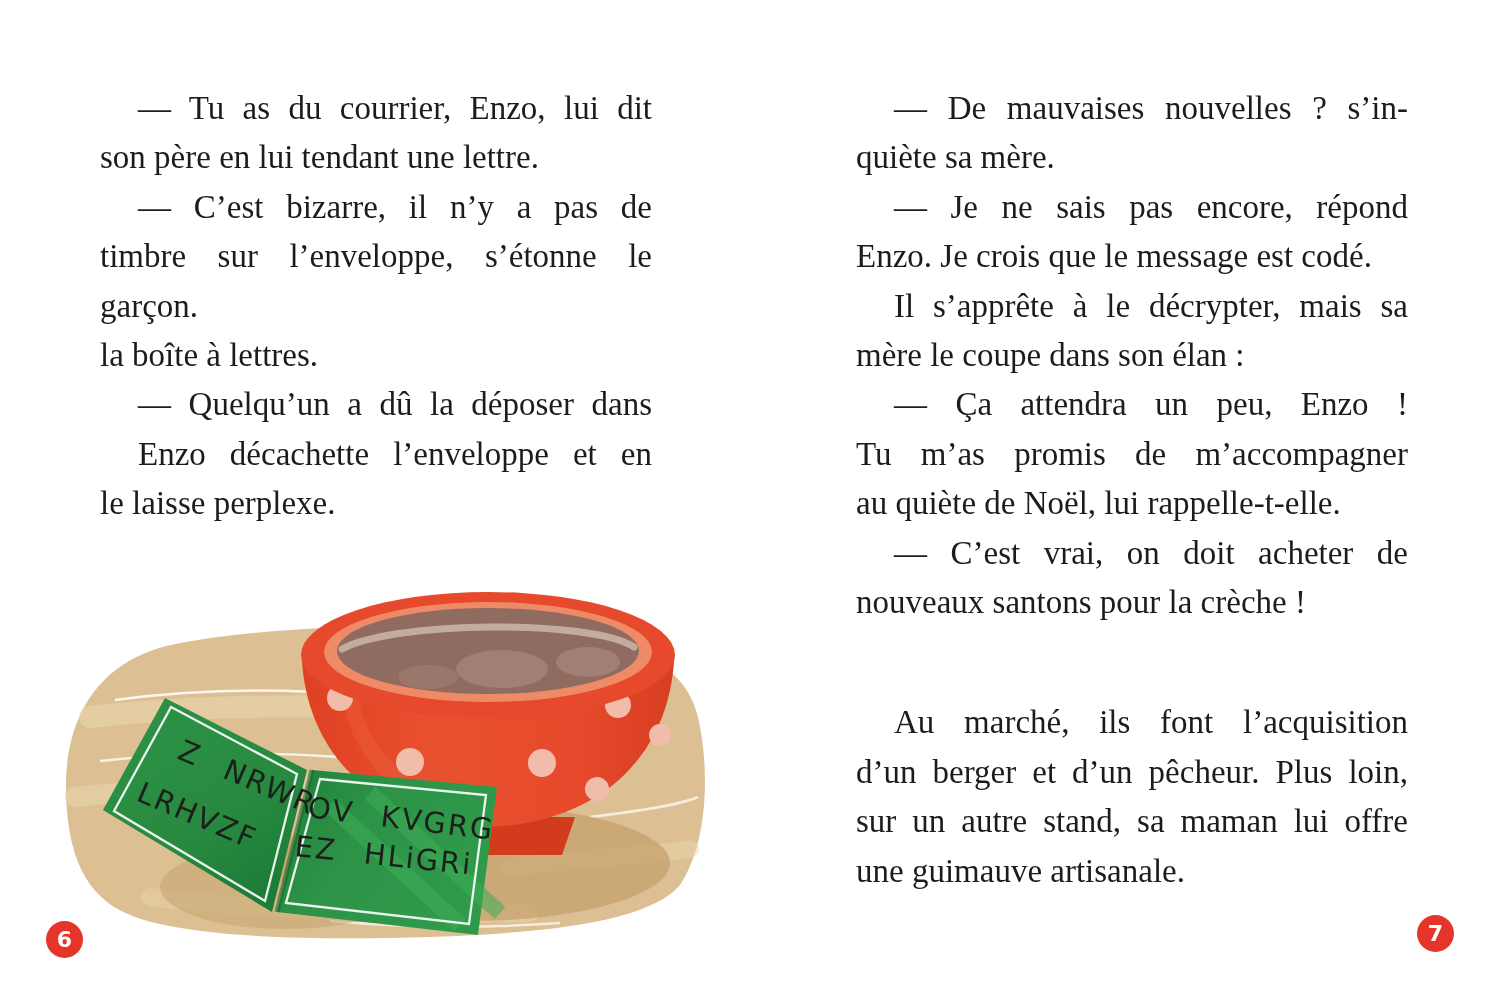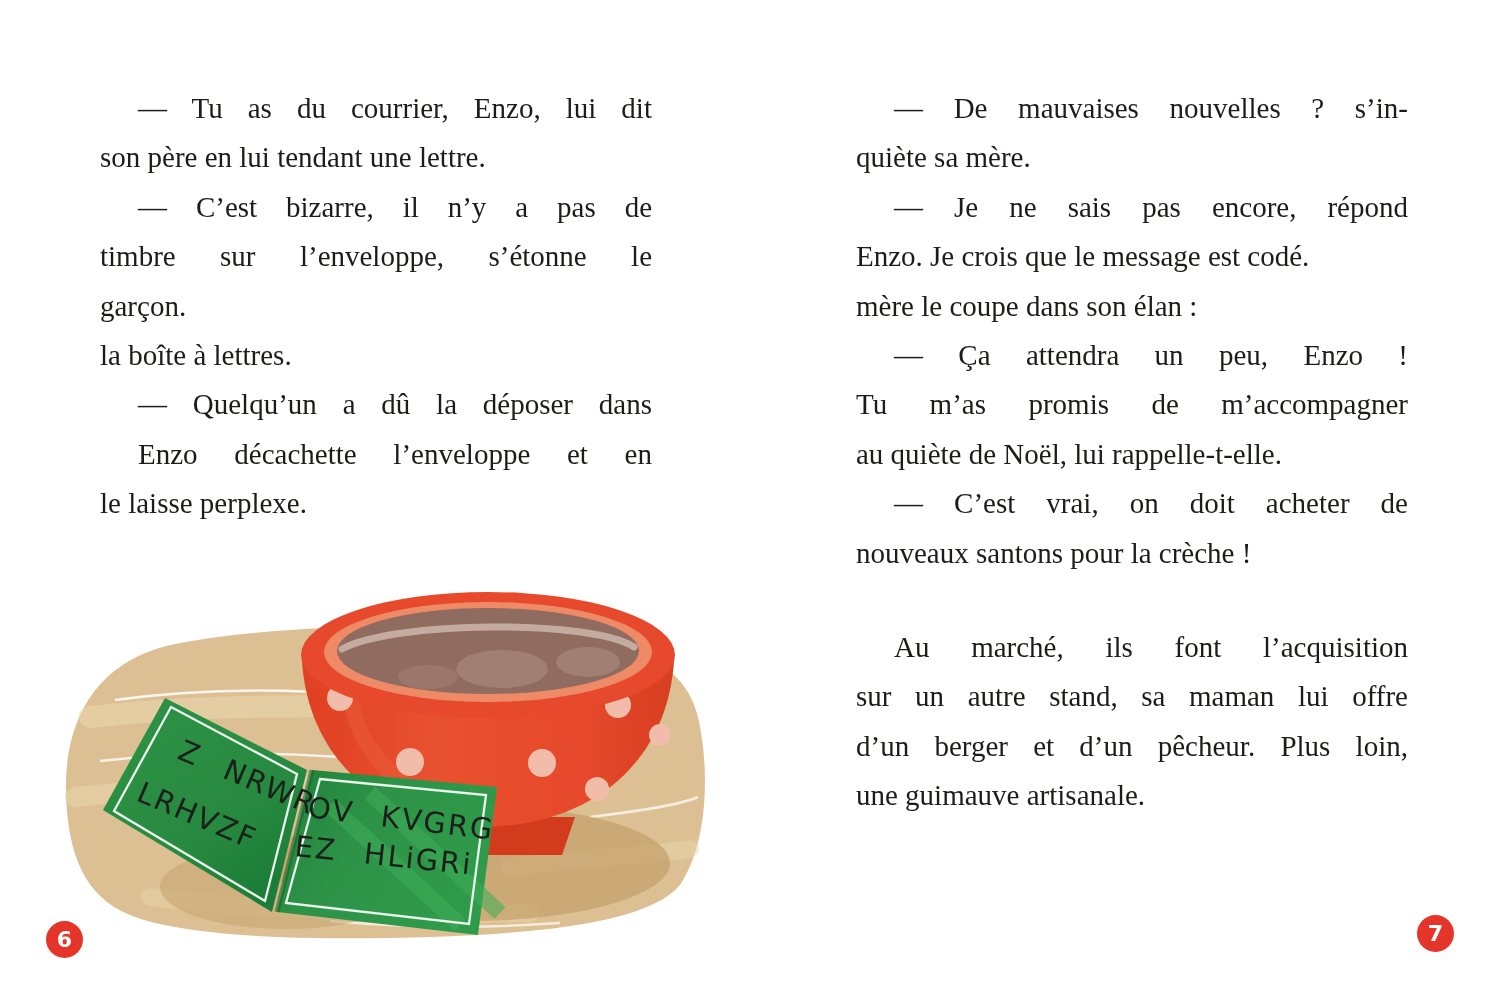--- a/index.html
+++ b/index.html
@@ -1,22 +1,22 @@
 <!DOCTYPE html>
 <html><head>
 <meta charset="utf-8">
 <style>
   html,body{margin:0;padding:0;background:#ffffff;width:1500px;height:994px;overflow:hidden;}
   .spread{position:relative;width:1500px;height:994px;background:#ffffff;
           font-family:"Liberation Serif","DejaVu Serif",serif;color:#1e1c1a;}
-  .text-col{position:absolute;top:84px;width:552px;font-size:29px;line-height:49.4px;}
+  .text-col{position:absolute;top:84px;width:552px;font-size:33px;line-height:49.4px;}
   .text-col.left{left:100px;}
   .text-col.right{left:856px;}
   .para{margin:0;}
-  .para.gap{margin-top:45px;font-family:Liberation Serif, serif;}
+  .para.gap{margin-top:71px;font-family:Liberation Serif, serif;}
   .line{text-align:justify;text-align-last:justify;white-space:normal;}
   .line.last{text-align-last:left;}
   .line.first{text-indent:38px;}
   .badge{position:absolute;width:37px;height:37px;border-radius:50%;
          display:flex;align-items:center;justify-content:center;
          font-family:"DejaVu Sans","Liberation Sans",sans-serif;
          font-weight:bold;font-size:22px;color:#ffffff;}
   .badge-left{left:46px;top:921px;}
   .badge-right{left:1417px;top:915px;}
   .illustration{position:absolute;left:30px;top:565px;width:710px;height:420px;}
@@ -54,35 +54,36 @@
     <div class="text-col right">
         <div class="para">
           <div class="line first">— De mauvaises nouvelles ? s’in-</div>
           <div class="line last">quiète sa mère.</div>
         </div>
         <div class="para">
           <div class="line first">— Je ne sais pas encore, répond</div>
           <div class="line last">Enzo. Je crois que le message est codé.</div>
         </div>
         <div class="para">
+          <div class="line first">Il s’apprête à le décrypter, mais sa</div>
           <div class="line last">mère le coupe dans son élan :</div>
         </div>
         <div class="para">
           <div class="line first">— Ça attendra un peu, Enzo !</div>
           <div class="line">Tu m’as promis de m’accompagner</div>
           <div class="line last">au quiète de Noël, lui rappelle-t-elle.</div>
         </div>
         <div class="para">
           <div class="line first">— C’est vrai, on doit acheter de</div>
           <div class="line last">nouveaux santons pour la crèche !</div>
         </div>
         <div class="para gap">
           <div class="line first">Au marché, ils font l’acquisition</div>
+          <div class="line">d’un berger et d’un pêcheur. Plus loin,</div>
           <div class="line">sur un autre stand, sa maman lui offre</div>
-          <div class="line">d’un berger et d’un pêcheur. Plus loin,</div>
           <div class="line last">une guimauve artisanale.</div>
         </div>
       </div>
   </section>
 
   <svg class="illustration" viewBox="0 0 710 420" aria-hidden="true">
     <defs>
       <linearGradient id="bowlGrad" x1="0" y1="0" x2="1" y2="0">
         <stop offset="0" stop-color="#e04023"></stop>
         <stop offset="0.35" stop-color="#e8512f"></stop>

